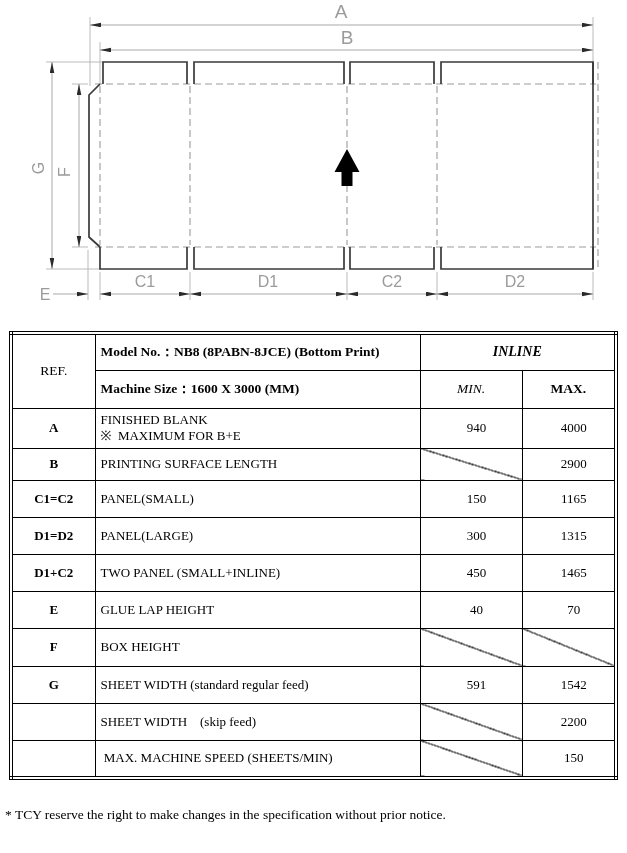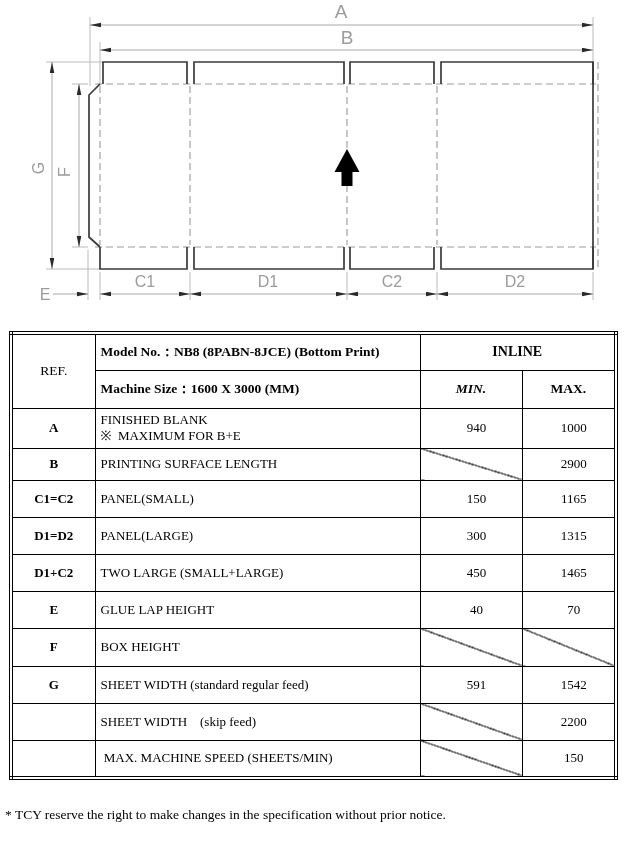--- a/index.html
+++ b/index.html
@@ -20,22 +20,22 @@
   #spec{position:absolute;left:9px;top:331px;}
   table{border-collapse:collapse;table-layout:fixed;width:605px;
         font-family:"Liberation Serif","DejaVu Serif",serif;}
   td{border:1px solid #000;font-size:13px;overflow:hidden;vertical-align:middle;margin-top:36px;}
   table{border:4px double #000;}
   td.ref{text-align:center;font-weight:bold;}
   td.refhead{text-align:center;font-weight:normal;font-size:13.5px;}
   td.desc{padding:2px 4px 2px 5px;white-space:pre-wrap;line-height:1.22;}
   td.bold{font-weight:bold;font-size:13.5px;}
   td.num{text-align:center;padding-left:12px;}
-  td.inline{text-align:center;font-weight:bold;font-size:14px;}
-  td.minh{text-align:center;font-weight:bold;font-style:italic;font-size:13.5px;}
+  td.inline{text-align:center;font-weight:bold;font-style:italic;font-size:14px;}
+  td.minh{text-align:center;font-weight:normal;font-style:italic;font-size:13.5px;}
   td.maxh{text-align:center;font-weight:bold;font-size:13.5px;}
   tr.h1{height:37px;} tr.h2{height:38px;}
   tr.r0{height:40px;} tr.r1{height:32px;}
   tr.r2,tr.r3,tr.r4,tr.r5,tr.r7,tr.r8{height:37px;}
   tr.r6,tr.r9{height:38px;}
   td.slash{background:linear-gradient(to top right,
       transparent calc(50% - 0.7px), #3c3c3c calc(50% - 0.7px),
       #3c3c3c calc(50% + 0.7px), transparent calc(50% + 0.7px));}
 
   
@@ -141,21 +141,21 @@
           <td class="desc bold">Machine Size：1600 X 3000 (MM)</td>
           <td class="minh">MIN.</td>
           <td class="maxh">MAX.</td>
         </tr>
 
         <tr class="r0">
           <td class="ref">A</td>
           <td class="desc">FINISHED BLANK
 ※  MAXIMUM FOR B+E</td>
           <td class="num">940</td>
-          <td class="num">1000</td>
+          <td class="num">4000</td>
         </tr>
         <tr class="r1">
           <td class="ref">B</td>
           <td class="desc">PRINTING SURFACE LENGTH</td>
           <td class="num slash"></td>
           <td class="num">2900</td>
         </tr>
         <tr class="r2">
           <td class="ref">C1=C2</td>
           <td class="desc">PANEL(SMALL)</td>
@@ -163,21 +163,21 @@
           <td class="num">1165</td>
         </tr>
         <tr class="r3">
           <td class="ref">D1=D2</td>
           <td class="desc">PANEL(LARGE)</td>
           <td class="num">300</td>
           <td class="num">1315</td>
         </tr>
         <tr class="r4">
           <td class="ref">D1+C2</td>
-          <td class="desc">TWO LARGE (SMALL+LARGE)</td>
+          <td class="desc">TWO PANEL (SMALL+INLINE)</td>
           <td class="num">450</td>
           <td class="num">1465</td>
         </tr>
         <tr class="r5">
           <td class="ref">E</td>
           <td class="desc">GLUE LAP HEIGHT</td>
           <td class="num">40</td>
           <td class="num">70</td>
         </tr>
         <tr class="r6">

